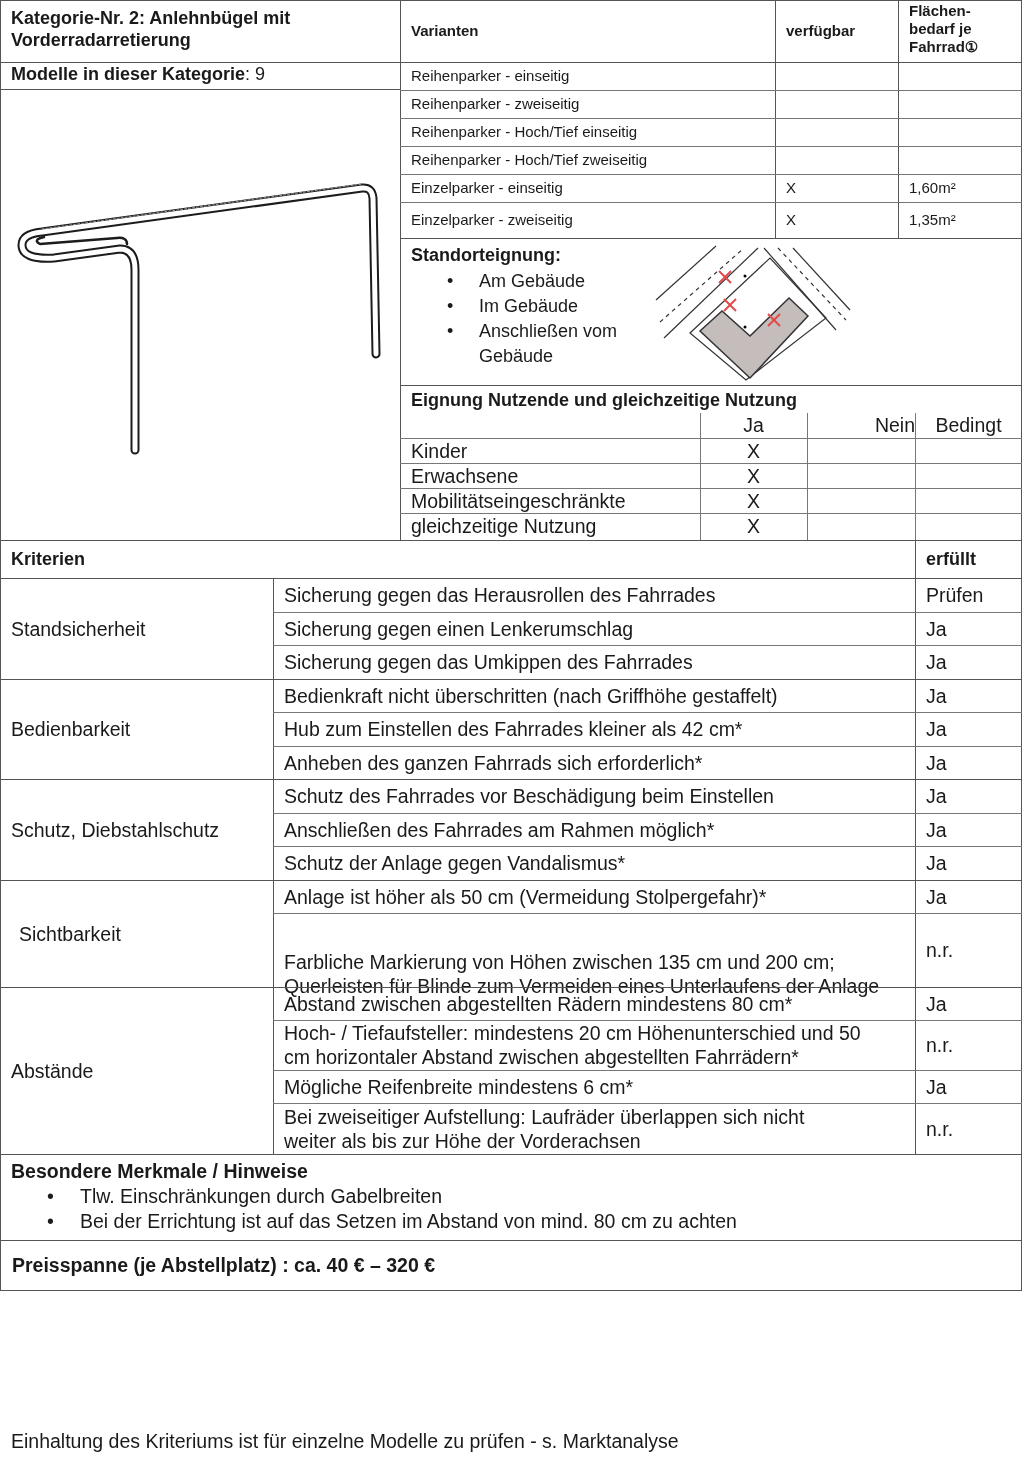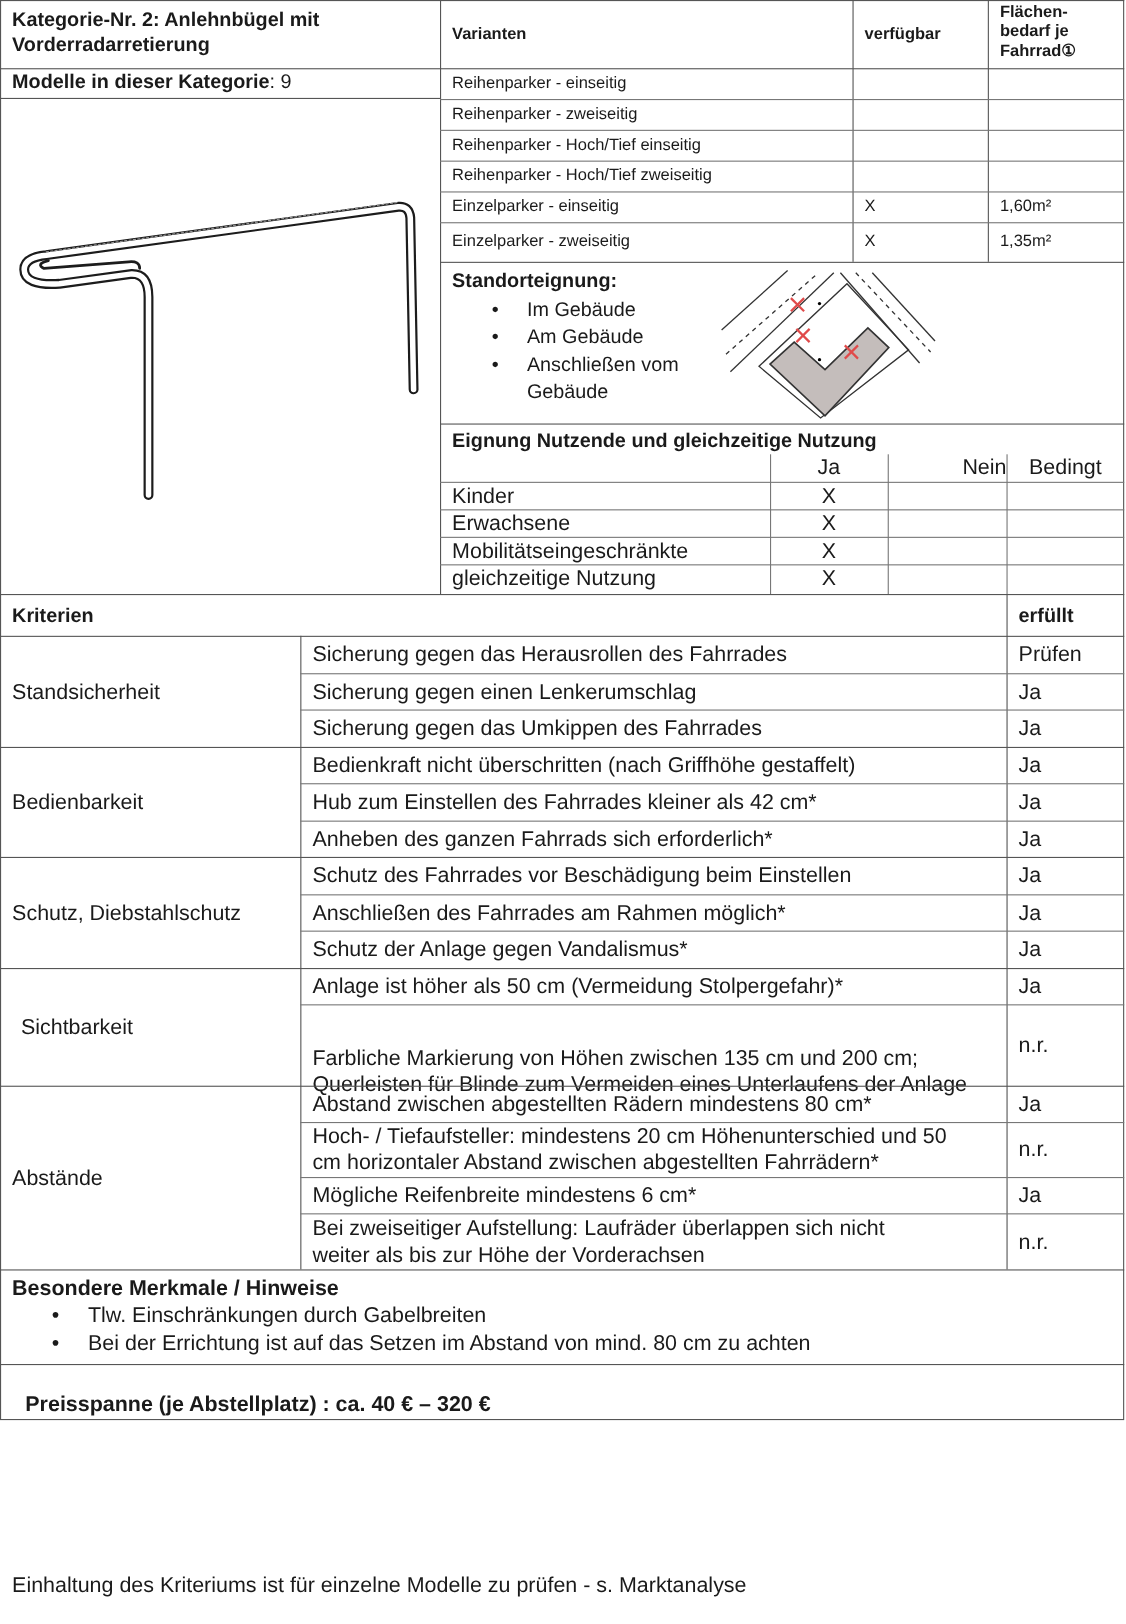--- a/index.html
+++ b/index.html
@@ -97,22 +97,22 @@
       <div class="cell t15" style="left:400px;top:202px;width:375px;height:36px;">Einzelparker - zweiseitig</div>
       <div class="cell t15" style="left:775px;top:202px;width:123px;height:36px;">X</div>
       <div class="cell t15" style="left:898px;top:202px;width:124px;height:36px;">1,35m²</div>
     </div>
     <div class="hl" style="left:400px;top:238px;width:622px;"></div>
   </div>
 
   <div>
     <div class="abs t18 b" style="left:411px;top:244px;">Standorteignung:</div>
     <div class="abs t18" style="left:411px;top:269px;width:260px;">
+      <div class="bul" style="line-height:25px;">Am Gebäude</div>
       <div class="bul" style="line-height:25px;">Im Gebäude</div>
-      <div class="bul" style="line-height:25px;">Am Gebäude</div>
       <div class="bul" style="line-height:25px;">Anschließen vom</div>
       <div style="line-height:25px;padding-left:68px;">Gebäude</div>
     </div>
     <svg class="abs" style="left:650px;top:242px;" width="210" height="142" viewBox="0 0 210 142">
       <g fill="none" stroke="#333" stroke-width="1.2">
 
         <line x1="6" y1="58" x2="66" y2="4"></line>
         <line x1="10" y1="80" x2="94" y2="6" stroke-dasharray="4 4"></line>
         <line x1="14" y1="96" x2="108" y2="6"></line>
 
@@ -247,19 +247,19 @@
 
   <div>
     <div class="abs t19 b" style="left:11px;top:1159px;">Besondere Merkmale / Hinweise</div>
     <div class="abs t19" style="left:0;top:1184px;width:1000px;">
       <div class="bul2" style="line-height:25px;">Tlw. Einschränkungen durch Gabelbreiten</div>
       <div class="bul2" style="line-height:25px;">Bei der Errichtung ist auf das Setzen im Abstand von mind. 80 cm zu achten</div>
     </div>
   </div>
   <div class="hl" style="left:0;top:1240px;width:1022px;"></div>
 
-  <div class="cell t19 b" style="left:12px;top:1240px;width:960px;height:50px;margin-top:12px;">Preisspanne (je Abstellplatz) : ca. 40 € – 320 €</div>
+  <div class="cell t19 b" style="left:1px;top:1240px;width:960px;height:50px;">Preisspanne (je Abstellplatz) : ca. 40 € – 320 €</div>
   <div class="hl" style="left:0;top:1290px;width:1022px;"></div>
 </div>
 
 <div class="abs t19" style="left:11px;top:1429px;width:1010px;line-height:24px;">
   <div>Einhaltung des Kriteriums ist für einzelne Modelle zu prüfen - s. Marktanalyse</div>
 </div>
 
 </body></html>

